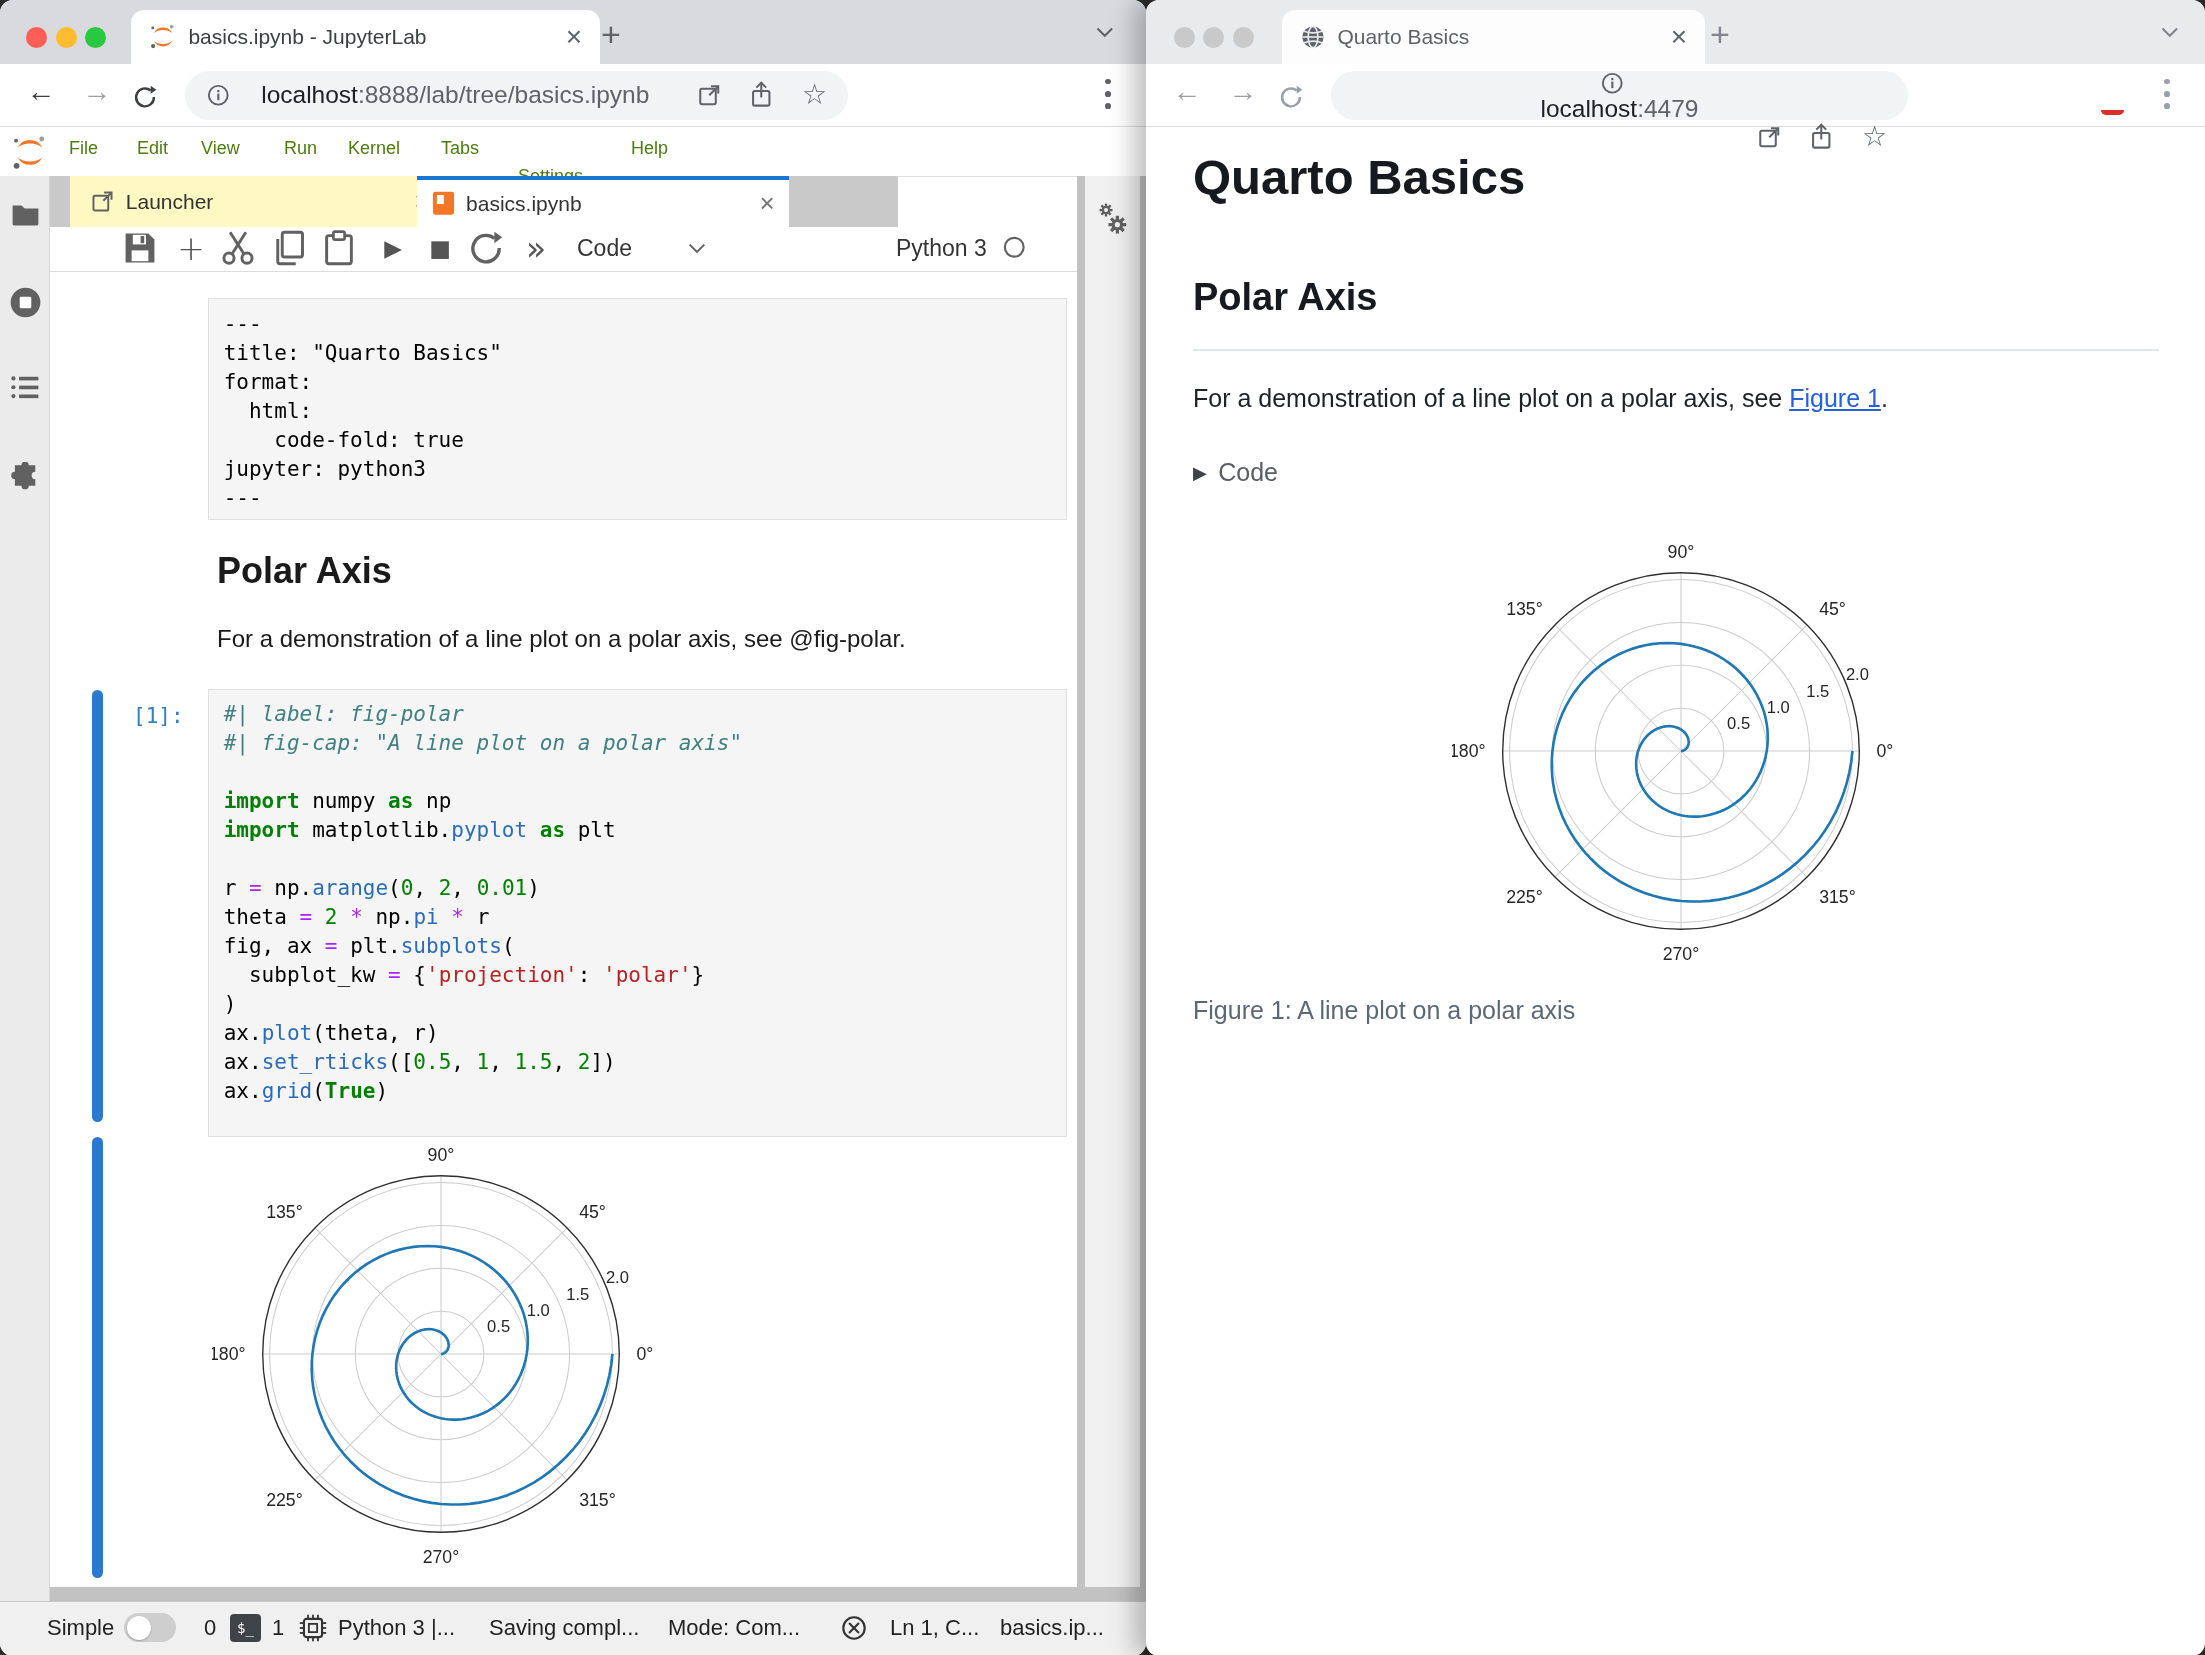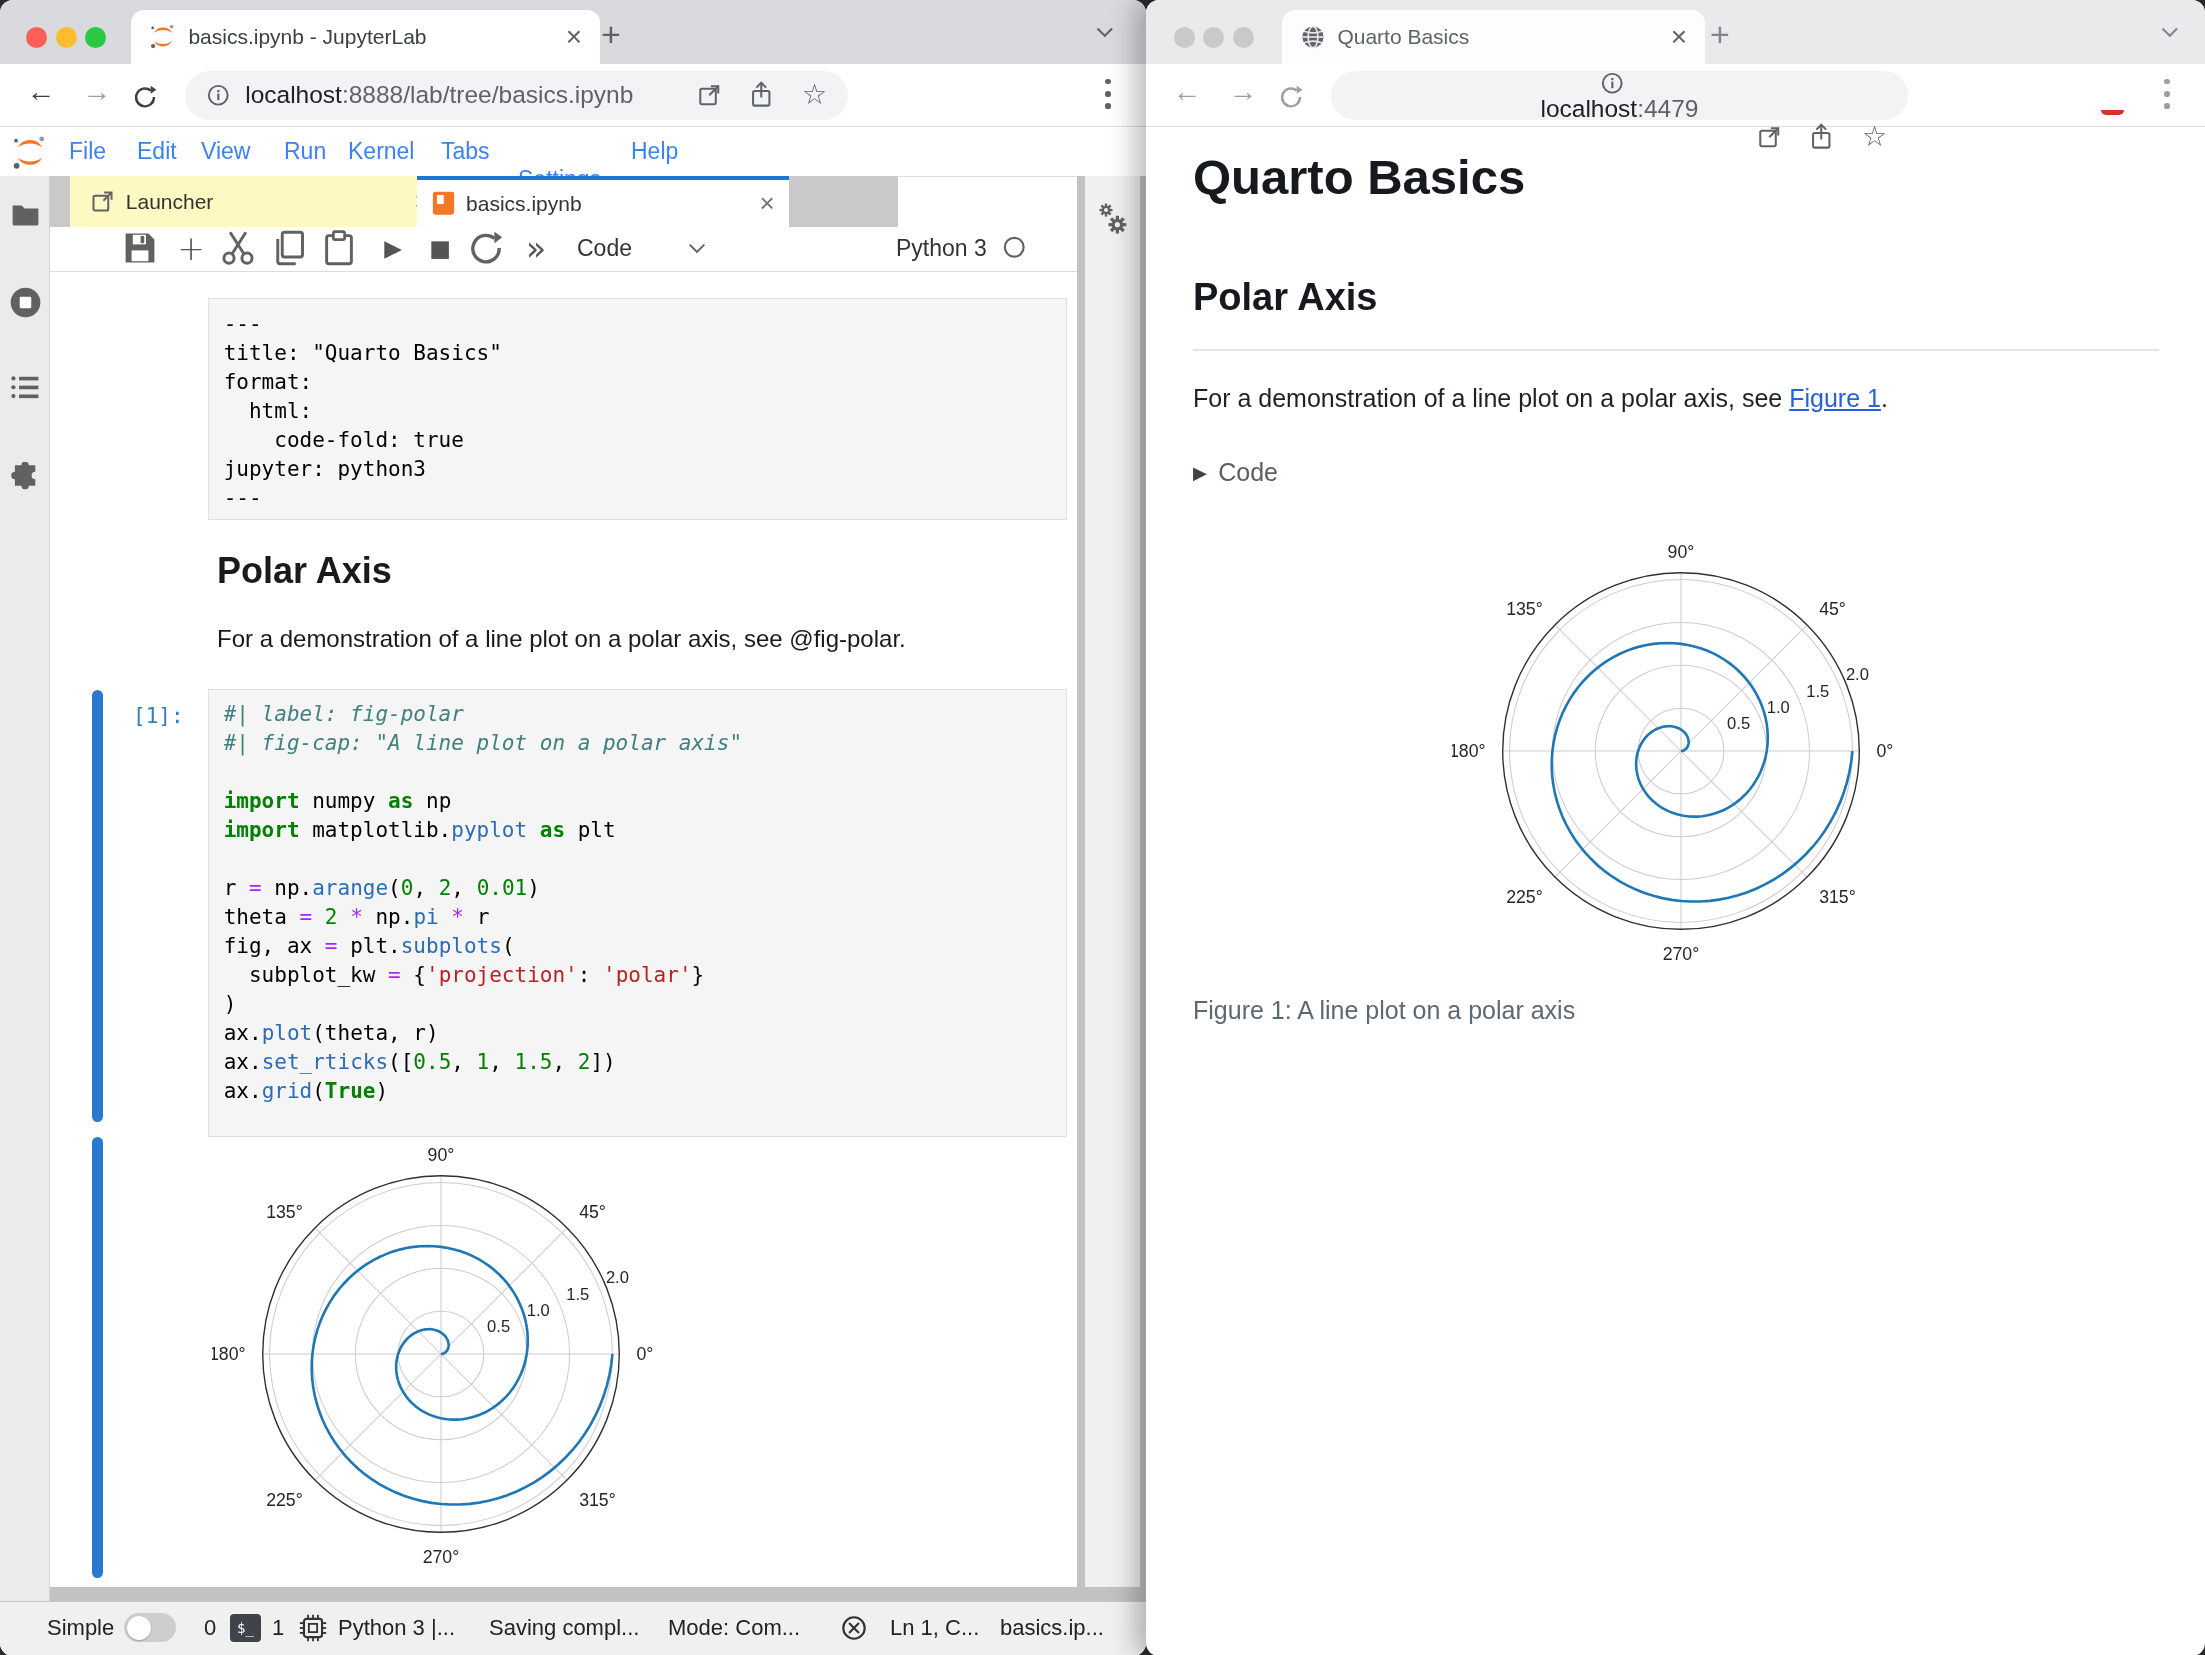--- a/index.html
+++ b/index.html
@@ -13,21 +13,21 @@
   .navrow{position:absolute;left:0;right:0;top:64px;height:62px;background:#fff;border-bottom:0.8px solid #dadce0;}
   .navbtn{position:absolute;top:4.9px;width:46px;height:46px;font-size:29px;color:#5f6368;display:flex;align-items:center;justify-content:center;}
   .urlpill{position:absolute;top:6.5px;height:49px;background:#f1f3f4;border-radius:24.5px;display:flex;align-items:center;font-size:24.5px;}
   .traffic{position:absolute;top:27px;width:21px;height:21px;border-radius:50%;}
   .threedots{position:absolute;display:flex;flex-direction:column;gap:6.5px;}
   .threedots i{width:5.7px;height:5.7px;border-radius:50%;display:block;}
   .tabx{font-size:24.5px;color:#5f6368;margin-left:auto;}
   .newtab{position:absolute;top:14.7px;font-size:34px;color:#5f6368;font-weight:300;}
   
   .jl-menu{position:absolute;left:0;right:0;top:127px;height:49px;background:#fff;border-bottom:0.8px solid #e0e0e0;}
-  .jl-menu span{font-size:23px;color:#3b82f6;position:absolute;top:11.4px;}
+  .jl-menu span{font-size:18px;color:#4d7c0f;position:absolute;top:11.4px;}
   .jl-sidebar{position:absolute;left:0;top:176px;width:49px;bottom:54px;background:#ebebeb;border-right:0.8px solid #d5d5d5;}
   .jl-dockstrip{position:absolute;left:50px;top:176px;right:248px;height:51px;background:#c9c9c9;}
   .jl-doctab{position:absolute;top:0;height:51px;display:flex;align-items:center;font-size:21px;color:#333;}
   .jl-toolbar{position:absolute;left:50px;top:227px;width:1027px;height:44px;background:#fff;border-bottom:0.8px solid #dcdcdc;}
   .tbi{position:absolute;top:3.3px;width:36px;height:36px;display:flex;align-items:center;justify-content:center;color:#555;font-family:"DejaVu Sans",sans-serif;}
   .jl-content{position:absolute;left:50px;top:272px;width:1027px;height:1315px;background:#fff;}
   .cellbox{position:absolute;left:158px;width:842px;background:#f5f5f5;border:0.8px solid #e0e0e0;}
   .mono{font-family:"DejaVu Sans Mono","Liberation Mono",monospace;}
   .code-line{font-size:21px;line-height:29px;white-space:pre;color:#000;min-height:29px;}
   .tk-kw{color:#008000;font-weight:bold;}
@@ -79,21 +79,21 @@
           <polyline points="3,3 12,12 21,3" fill="none" stroke="#5f6368" stroke-width="2.5"></polyline>
         </svg>
     </div>
     <div class="navrow">
       <span class="navbtn" style="left:18px;color:#3c4043;">←</span>
       <span class="navbtn" style="left:74px;color:#9aa0a6;">→</span>
       <svg class="abs" style="left:132px;top:19.6px;" width="26" height="26" viewBox="0 0 32 32">
         <path d="M27 16 A11 11 0 1 1 23 8" fill="none" stroke="#3c4043" stroke-width="3"></path>
           <polygon points="23,2 23,12 30,7" fill="#3c4043"></polygon>
       </svg>
-      <div class="urlpill" style="left:185px;width:621px;padding:0 21px;">
+      <div class="urlpill" style="left:185px;width:621px;padding:0 21px;gap:16px;">
         <svg width="24.5" height="24.5" viewBox="0 0 30 30" style="margin-right:14.7px;flex:none;">
             <circle cx="15" cy="15" r="11.5" fill="none" stroke="#5f6368" stroke-width="2.4"></circle>
             <rect x="13.8" y="13" width="2.6" height="8" fill="#5f6368"></rect>
             <rect x="13.8" y="8.5" width="2.6" height="2.8" fill="#5f6368"></rect>
           </svg>
         <span style="color:#202124;white-space:nowrap;"><b style="font-weight:normal">localhost</b><span style="color:#5f6368;">:8888/lab/tree/basics.ipynb</span></span>
         <span style="margin-left:auto;display:flex;gap:28px;align-items:center;">
           <svg width="24.5" height="24.5" viewBox="0 0 30 30">
               <rect x="4" y="7" width="19" height="19" rx="2" class="icon-stroke"></rect>
               <polyline points="17,4 26,4 26,13" class="icon-stroke"></polyline>

